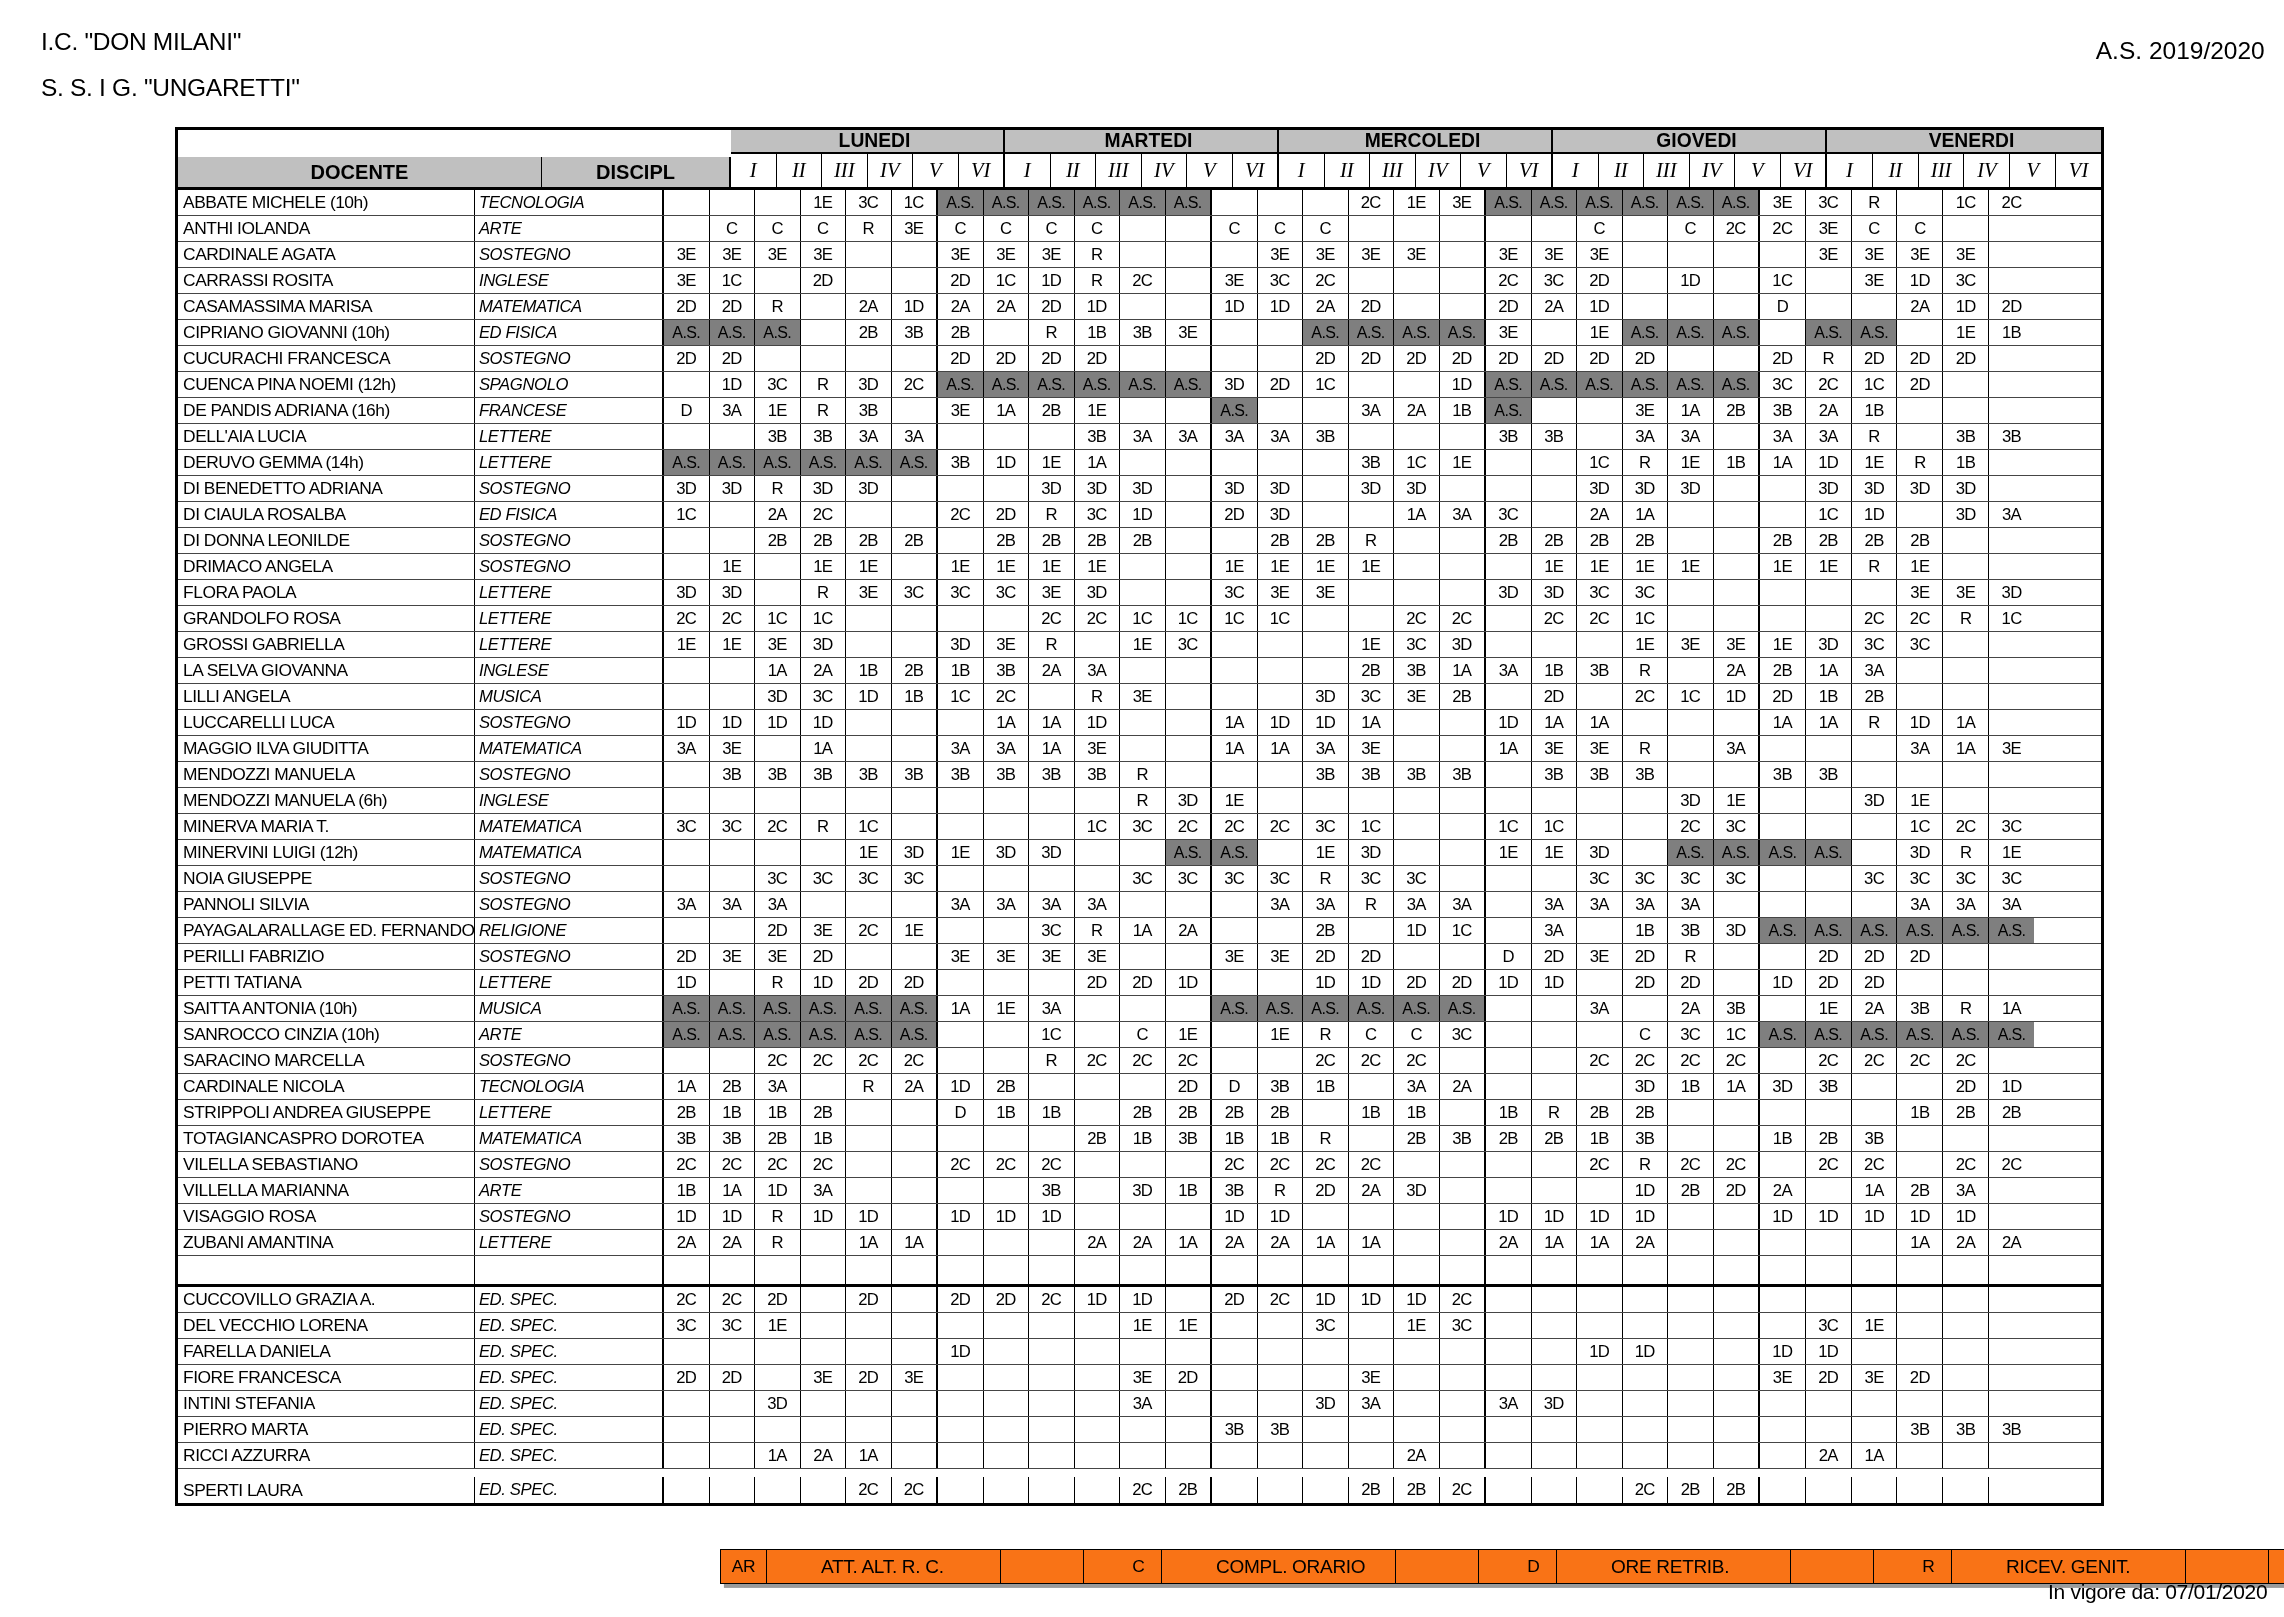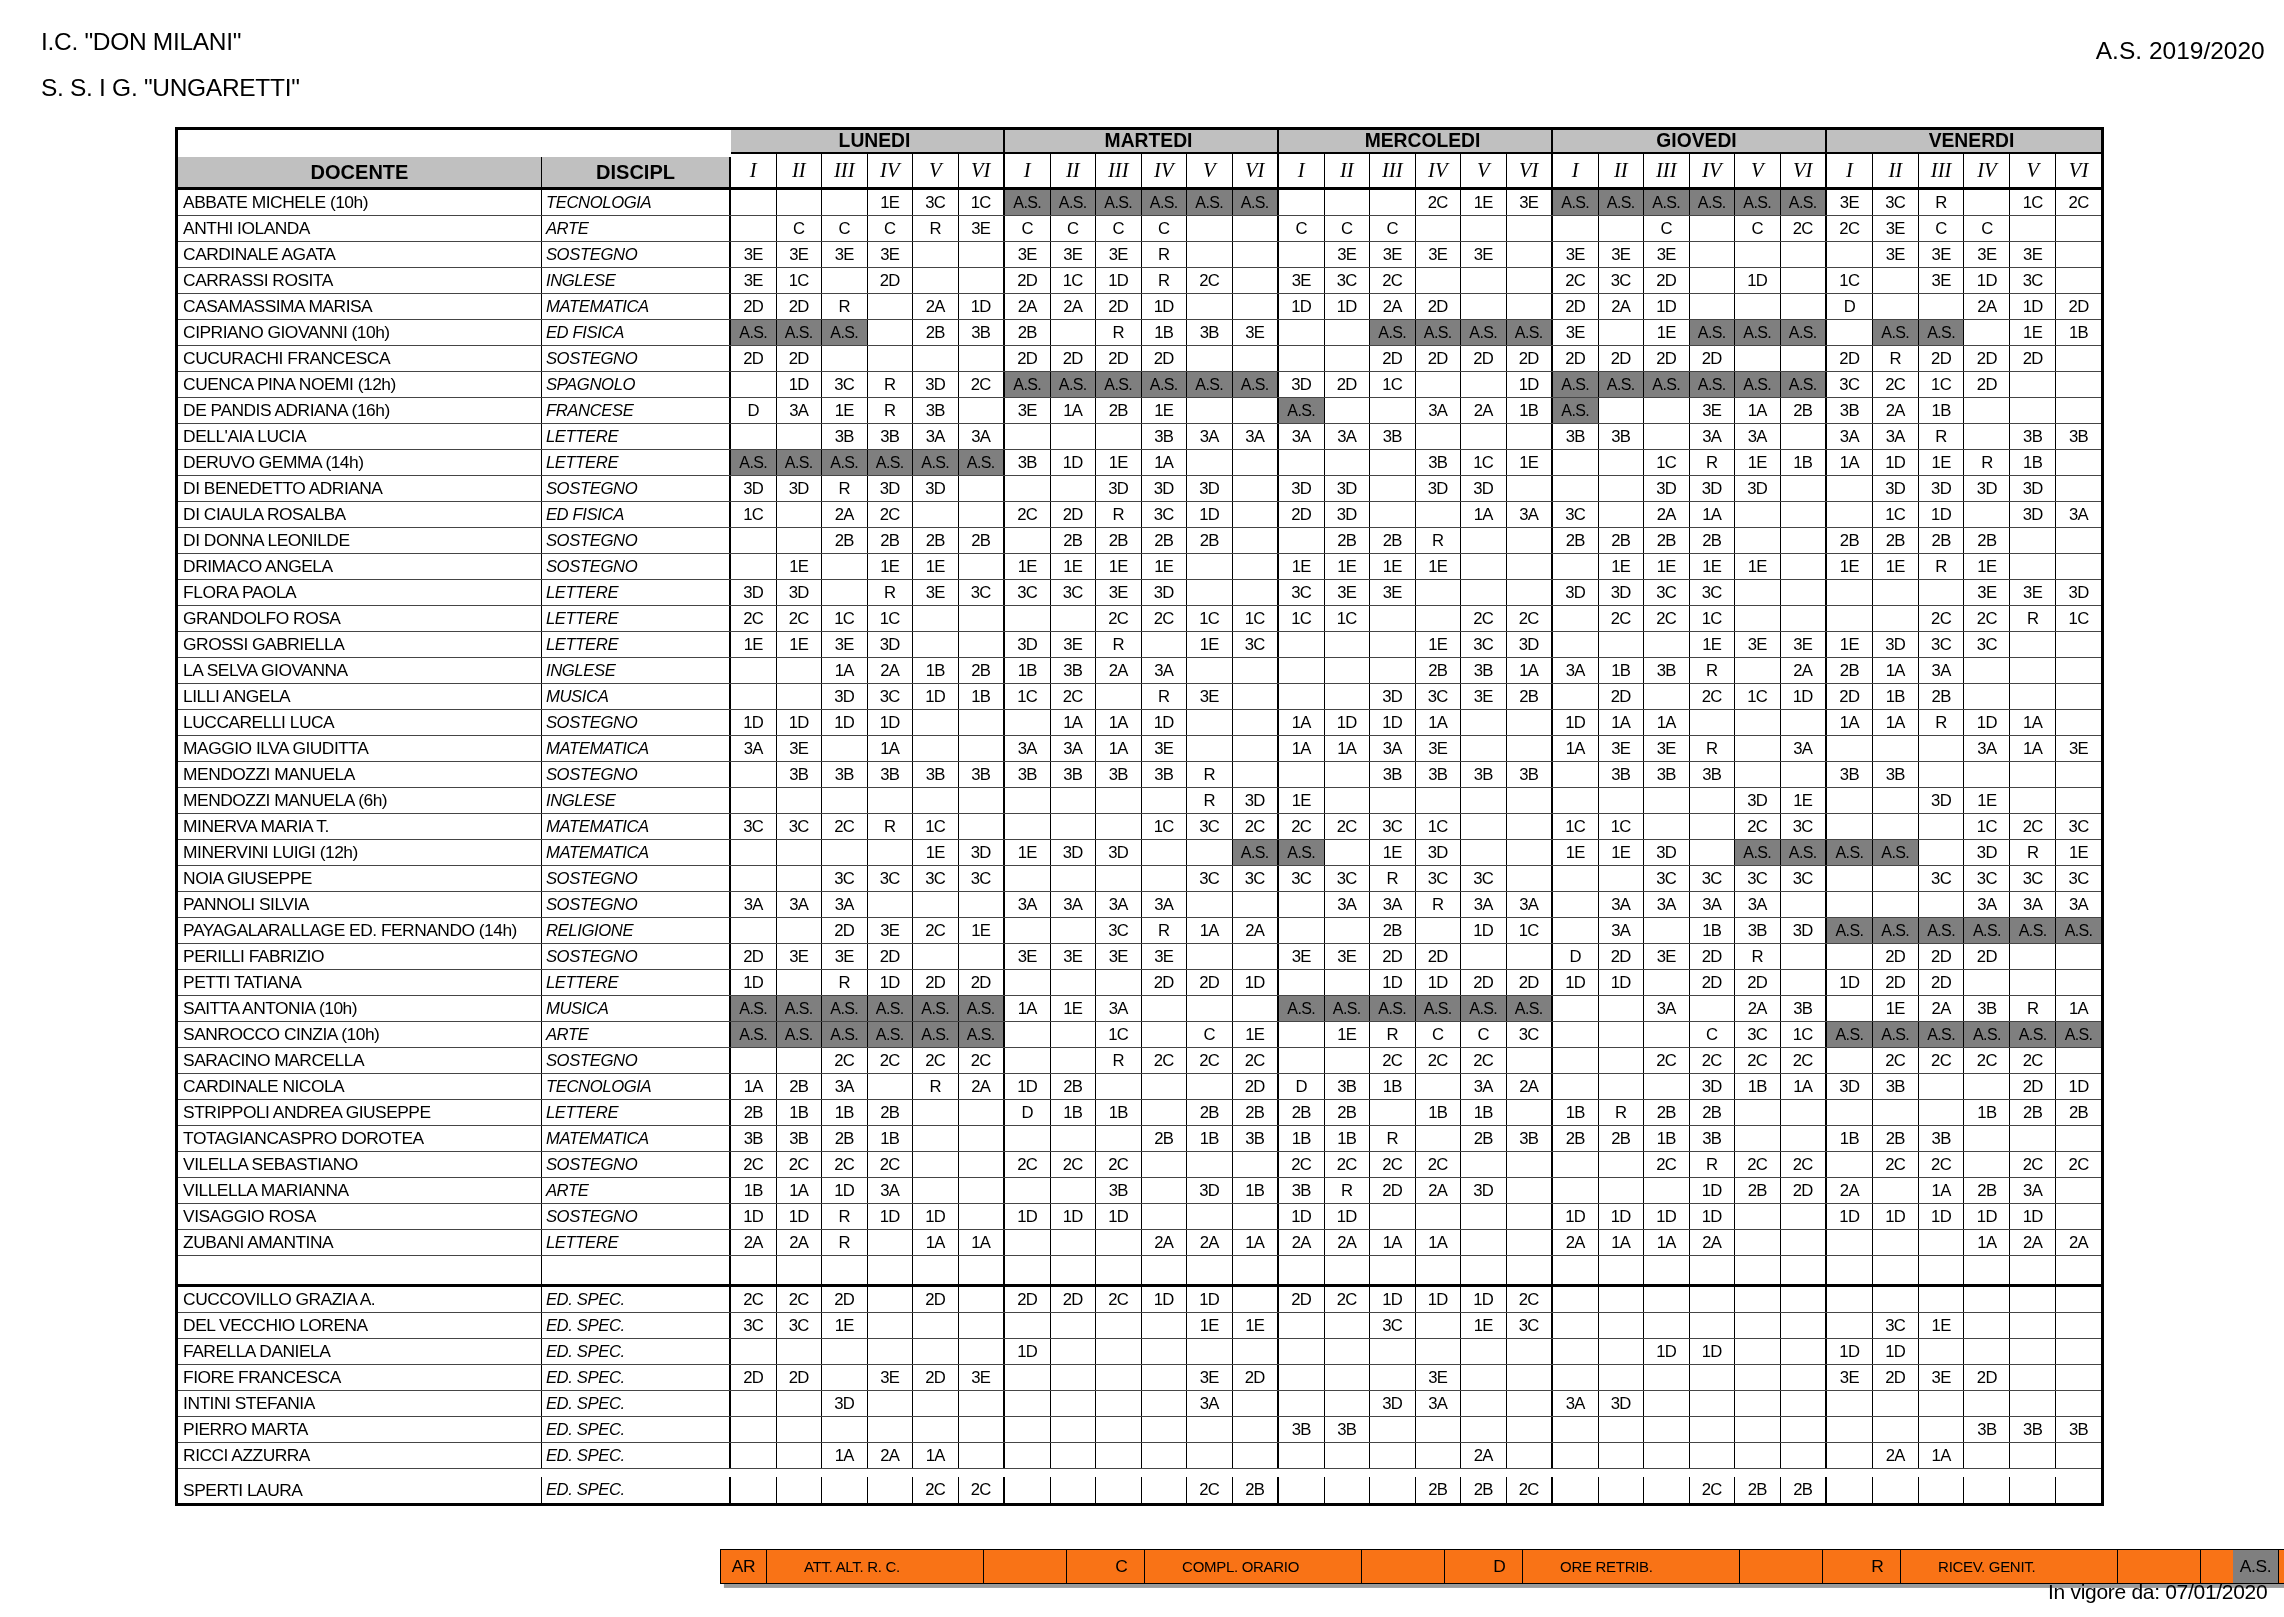--- a/index.html
+++ b/index.html
@@ -23,38 +23,38 @@
   .day-name{height:24px;display:flex;align-items:center;justify-content:center;font-weight:bold;
             font-size:19.3px;background:var(--hbg,#c0c0c0);border-bottom:2.6px solid #000;padding-left:15px;}
   .period-row{display:flex;height:33px;background:#fff;}
   .period-cell{flex:1;display:flex;align-items:center;justify-content:center;border-right:1.3px solid #000;
                font-family:"Liberation Serif",serif;font-style:italic;font-size:20.6px;}
   .period-cell.last{border-right:none;}
 
   .trow{display:flex;height:26px;border-bottom:1.9px solid #454545;background:#fff;}
   .trow:last-child{border-bottom:none;margin-top:8px;}
   .trow.sep{height:31px;border-bottom:3.2px solid #000;}
-  .cell-name{width:364px;border-right:1.9px solid #000;display:flex;align-items:center;padding-left:5.1px;
+  .cell-name{width:297px;border-right:1.9px solid #000;display:flex;align-items:center;padding-left:5.1px;
              font-size:17.4px;letter-spacing:-0.5px;white-space:nowrap;overflow:hidden;}
   .cell-subj{width:189px;border-right:2.6px solid #000;display:flex;align-items:center;padding-left:3.9px;
              font-size:16.7px;letter-spacing:-0.4px;white-space:nowrap;overflow:hidden;font-style:italic;}
   .day-sec{width:274px;display:flex;border-right:2.6px solid #000;}
   .day-sec.last{border-right:none;}
   .pcell{flex:1;display:flex;align-items:center;justify-content:center;border-right:1.3px solid #000;
          font-size:16.7px;letter-spacing:-0.6px;}
   .pcell.last{border-right:none;}
   .pcell.as{background:var(--asbg,#7f7f7f);font-size:16px;}
 
   .legend{position:absolute;left:720px;top:1549px;display:flex;height:35px;border:1.9px solid #000;
           background:#f97316;box-shadow:3.9px 3.9px 0 #9a9a9a;gap:32px;}
   .lg-code{width:46px;display:flex;align-items:center;justify-content:center;border-right:1.3px solid #000;
            font-size:17.4px;letter-spacing:-0.3px;}
   .lg-code.as{background:var(--asbg,#7f7f7f);}
   .lg-label{width:185px;display:flex;align-items:center;padding-left:5.1px;border-right:1.3px solid #000;
-            font-size:15px;letter-spacing:-0.3px;white-space:nowrap;}
+            font-size:19px;letter-spacing:-0.3px;white-space:nowrap;margin-left:17px;}
   .lg-label.last{border-right:none;}
   .lg-gap{width:51px;border-right:1.3px solid #000;}
 
   .footnote{position:absolute;right:16.7px;top:1580px;font-size:21px;letter-spacing:-0.3px;}
 </style>
 </head>
 <body>
 
 <div class="page">
   <div class="school">

